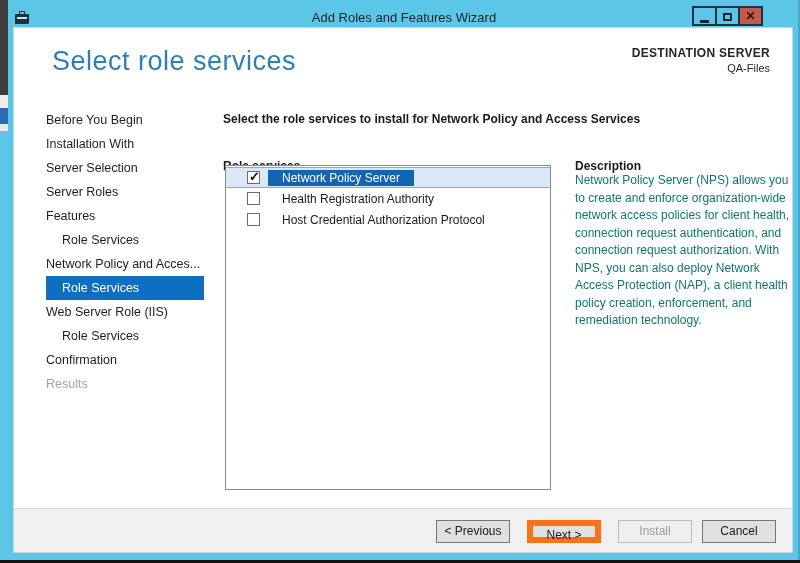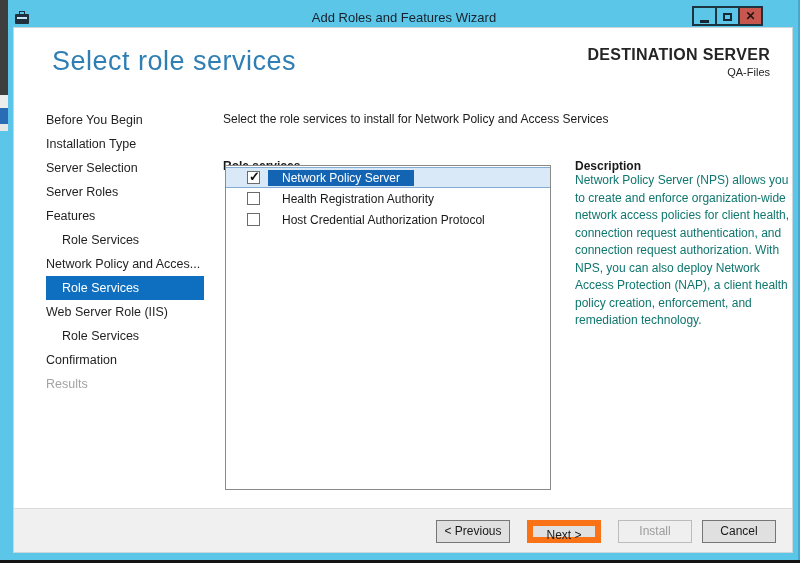--- a/index.html
+++ b/index.html
@@ -32,32 +32,32 @@
   .wbtn.close { background:#c7574e; }
   .glyph-min { position:absolute; left:6px; top:12px; width:9px; height:3px; background:#152833; }
   .glyph-max { position:absolute; left:6px; top:5px; width:9px; height:8px; border:2px solid #152833; }
   .glyph-close { display:block; text-align:center; line-height:16px; font-size:12px; font-weight:bold; color:#241517; }
 
   
   #inner { position:absolute; left:6px; top:28px; width:778px; height:524px; background:#fff; outline:1px solid #c9d6dc; }
 
   #page-title { position:absolute; left:31px; top:18px; font-size:27px; font-weight:300; color:#2f7fb4; letter-spacing:.5px;margin-left:7px; }
   #dest { position:absolute; right:22px; top:18px; text-align:right; color:#252525; }
-  #dest-label { font-size:16px; font-weight:bold; letter-spacing:.3px; }
+  #dest-label { font-size:12px; font-weight:bold; letter-spacing:.3px; }
   #dest-value { font-size:11px; margin-top:2px; }
 
   
   #sidebar { position:absolute; left:32px; top:80px; width:158px; }
   .nav-item { height:24px; line-height:24px; font-size:12.5px; color:#1f1f1f; white-space:nowrap; overflow:hidden; cursor:default; }
   .nav-item.indent { padding-left:16px; }
   .nav-item.selected { background:#0e6fc0; color:#ffffff; }
   .nav-item.disabled { color:#a3a3a3; }
 
   
-  #prompt { position:absolute; left:209px; top:84px; font-size:12px; color:#1a1a1a; }
+  #prompt { position:absolute; left:209px; top:84px; font-size:12px; color:#1a1a1a;font-weight:bold; }
   #list-title { position:absolute; left:209px; top:131px; font-size:12px; font-weight:bold; color:#1a1a1a; }
   #listbox { position:absolute; left:211px; top:137px; width:326px; height:325px; background:#fff; border:1px solid #8a8a8a; padding-top:1px; }
   .role-row { position:relative; height:21px; display:flex; align-items:center; padding-left:21px; }
   .role-row.selected { background:#d9e9f7; border-top:1px solid #84acd4; border-bottom:1px solid #84acd4; }
   .cbx { width:13px; height:13px; background:#fff; border:1px solid #6b6b6b; margin-right:8px; position:relative; flex:none; }
   .cbx .tick { position:absolute; left:1px; top:-3px; font-size:13px; font-weight:bold; color:#111; }
   .role-label { font-size:12px; color:#1a1a1a; white-space:nowrap; padding:1px 14px; }
   .role-row.selected .role-label { background:#1464b4; color:#fff; }
 
   
@@ -107,21 +107,21 @@
     <div id="inner">
 
       <div id="page-title">Select role services</div>
       <div id="dest">
         <div id="dest-label">DESTINATION SERVER</div>
         <div id="dest-value">QA-Files</div>
       </div>
 
       <div id="sidebar">
         <div class="nav-item">Before You Begin</div>
-        <div class="nav-item">Installation Type</div>
+        <div class="nav-item">Installation With</div>
         <div class="nav-item">Server Selection</div>
         <div class="nav-item">Server Roles</div>
         <div class="nav-item">Features</div>
         <div class="nav-item indent">Role Services</div>
         <div class="nav-item">Network Policy and Acces...</div>
         <div class="nav-item indent selected">Role Services</div>
         <div class="nav-item">Web Server Role (IIS)</div>
         <div class="nav-item indent">Role Services</div>
         <div class="nav-item">Confirmation</div>
         <div class="nav-item disabled">Results</div>

